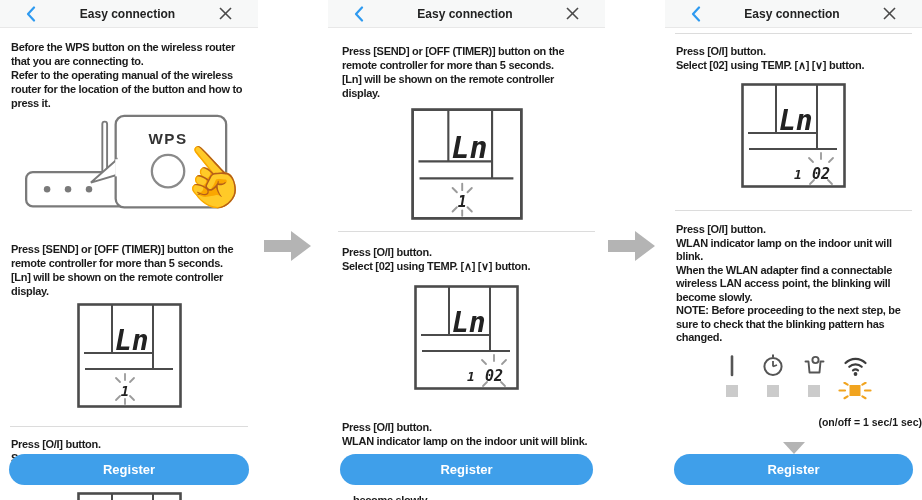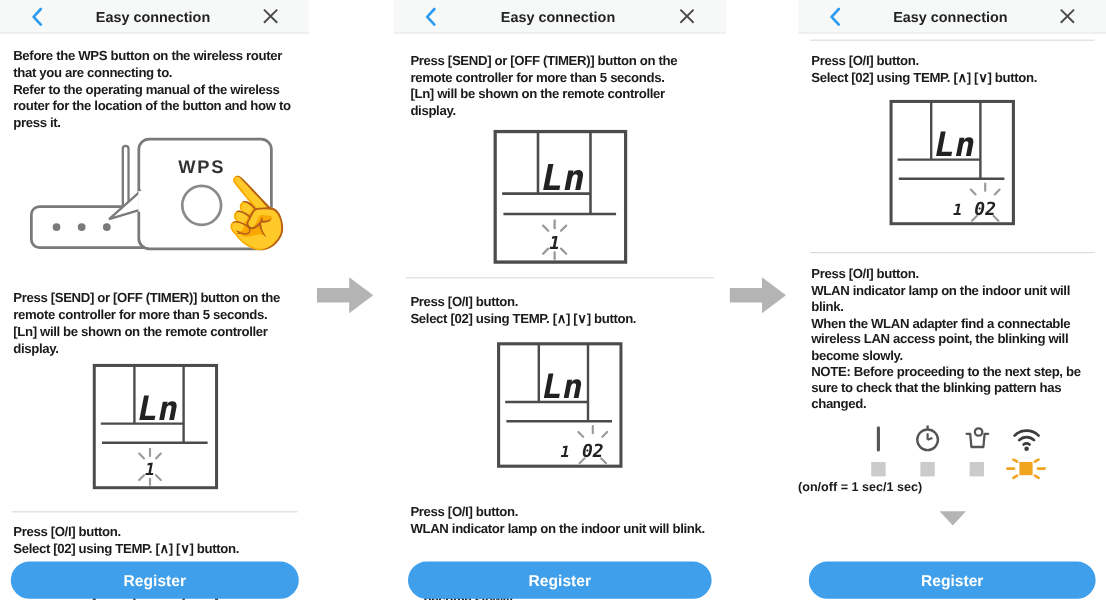--- a/index.html
+++ b/index.html
@@ -14,35 +14,35 @@
 
   .hdr{height:28px;background:#f7f8f8;border-bottom:1px solid #e8e8e8;display:flex;align-items:center;justify-content:space-between;padding:0 26px;box-sizing:border-box;}
   .ttl{font-size:12px;font-weight:700;color:#222;}
   .hbtn{display:flex;align-items:center;cursor:pointer;}
 
   .txt{font-weight:700;font-size:11px;letter-spacing:-0.3px;line-height:14px;color:#1b1b1b;white-space:pre-line;padding:0 11px;margin:0;}
   .tight{line-height:13.5px;}
   .fig{display:flex;justify-content:center;}
   .divider{border-top:1px solid #dcdcdc;margin:0 10px;}
 
-  .reg{position:absolute;left:9px;right:9px;bottom:1px;height:31px;background:#3f9fea;border:none;border-radius:16px;color:#fff;font-family:"Liberation Sans",sans-serif;font-size:13px;font-weight:700;display:flex;align-items:center;justify-content:center;z-index:5;}
+  .reg{position:absolute;left:9px;right:9px;bottom:15px;height:31px;background:#3f9fea;border:none;border-radius:16px;color:#fff;font-family:"Liberation Sans",sans-serif;font-size:13px;font-weight:700;display:flex;align-items:center;justify-content:center;z-index:5;}
 
   .lcd{font-family:"DejaVu Sans Mono",monospace;font-weight:bold;font-style:italic;fill:#222;}
   .blink{stroke:#9a9a9a;stroke-width:1.8;stroke-linecap:round;}
   .dline{stroke:#4b4b4b;stroke-width:2;}
 
   .sliver{position:absolute;bottom:0;left:0;right:0;height:8px;overflow:hidden;display:flex;justify-content:center;z-index:1;}
   .ovf{position:absolute;top:493px;left:14px;margin:0;z-index:1;}
 
   .icons{display:flex;justify-content:center;gap:9px;margin-top:8px;}
   .icell{width:32px;display:flex;flex-direction:column;align-items:center;}
   .iglyph{height:24px;display:flex;align-items:flex-end;justify-content:center;}
   .lampslot{height:18px;margin-top:5px;display:flex;align-items:center;justify-content:center;}
   .lamp-off{width:12px;height:12px;background:#cbcbcb;}
-  .cap{text-align:left;font-size:10.5px;font-weight:700;color:#1b1b1b;margin:0 0 0;}
+  .cap{text-align:right;font-size:10.5px;font-weight:700;color:#1b1b1b;margin:16px 0 0;}
   .tri{width:0;height:0;border-left:11px solid transparent;border-right:11px solid transparent;border-top:12px solid #b4b4b4;margin:14px auto 0;}
 
   .m-t12{margin-top:12px}.m-t28{margin-top:28px}.m-t5{margin-top:5px}.m-t18{margin-top:18px}
   .m-t10{margin-top:10px}.m-t16{margin-top:16px}.m-t8{margin-top:8px}.m-t11{margin-top:11px}
   .m-t13{margin-top:13px}.m-t30{margin-top:30px}.m-t22{margin-top:22px}.m-t4{margin-top:4px}
 </style>
 </head>
 <body>
 
 <div class="screen">

